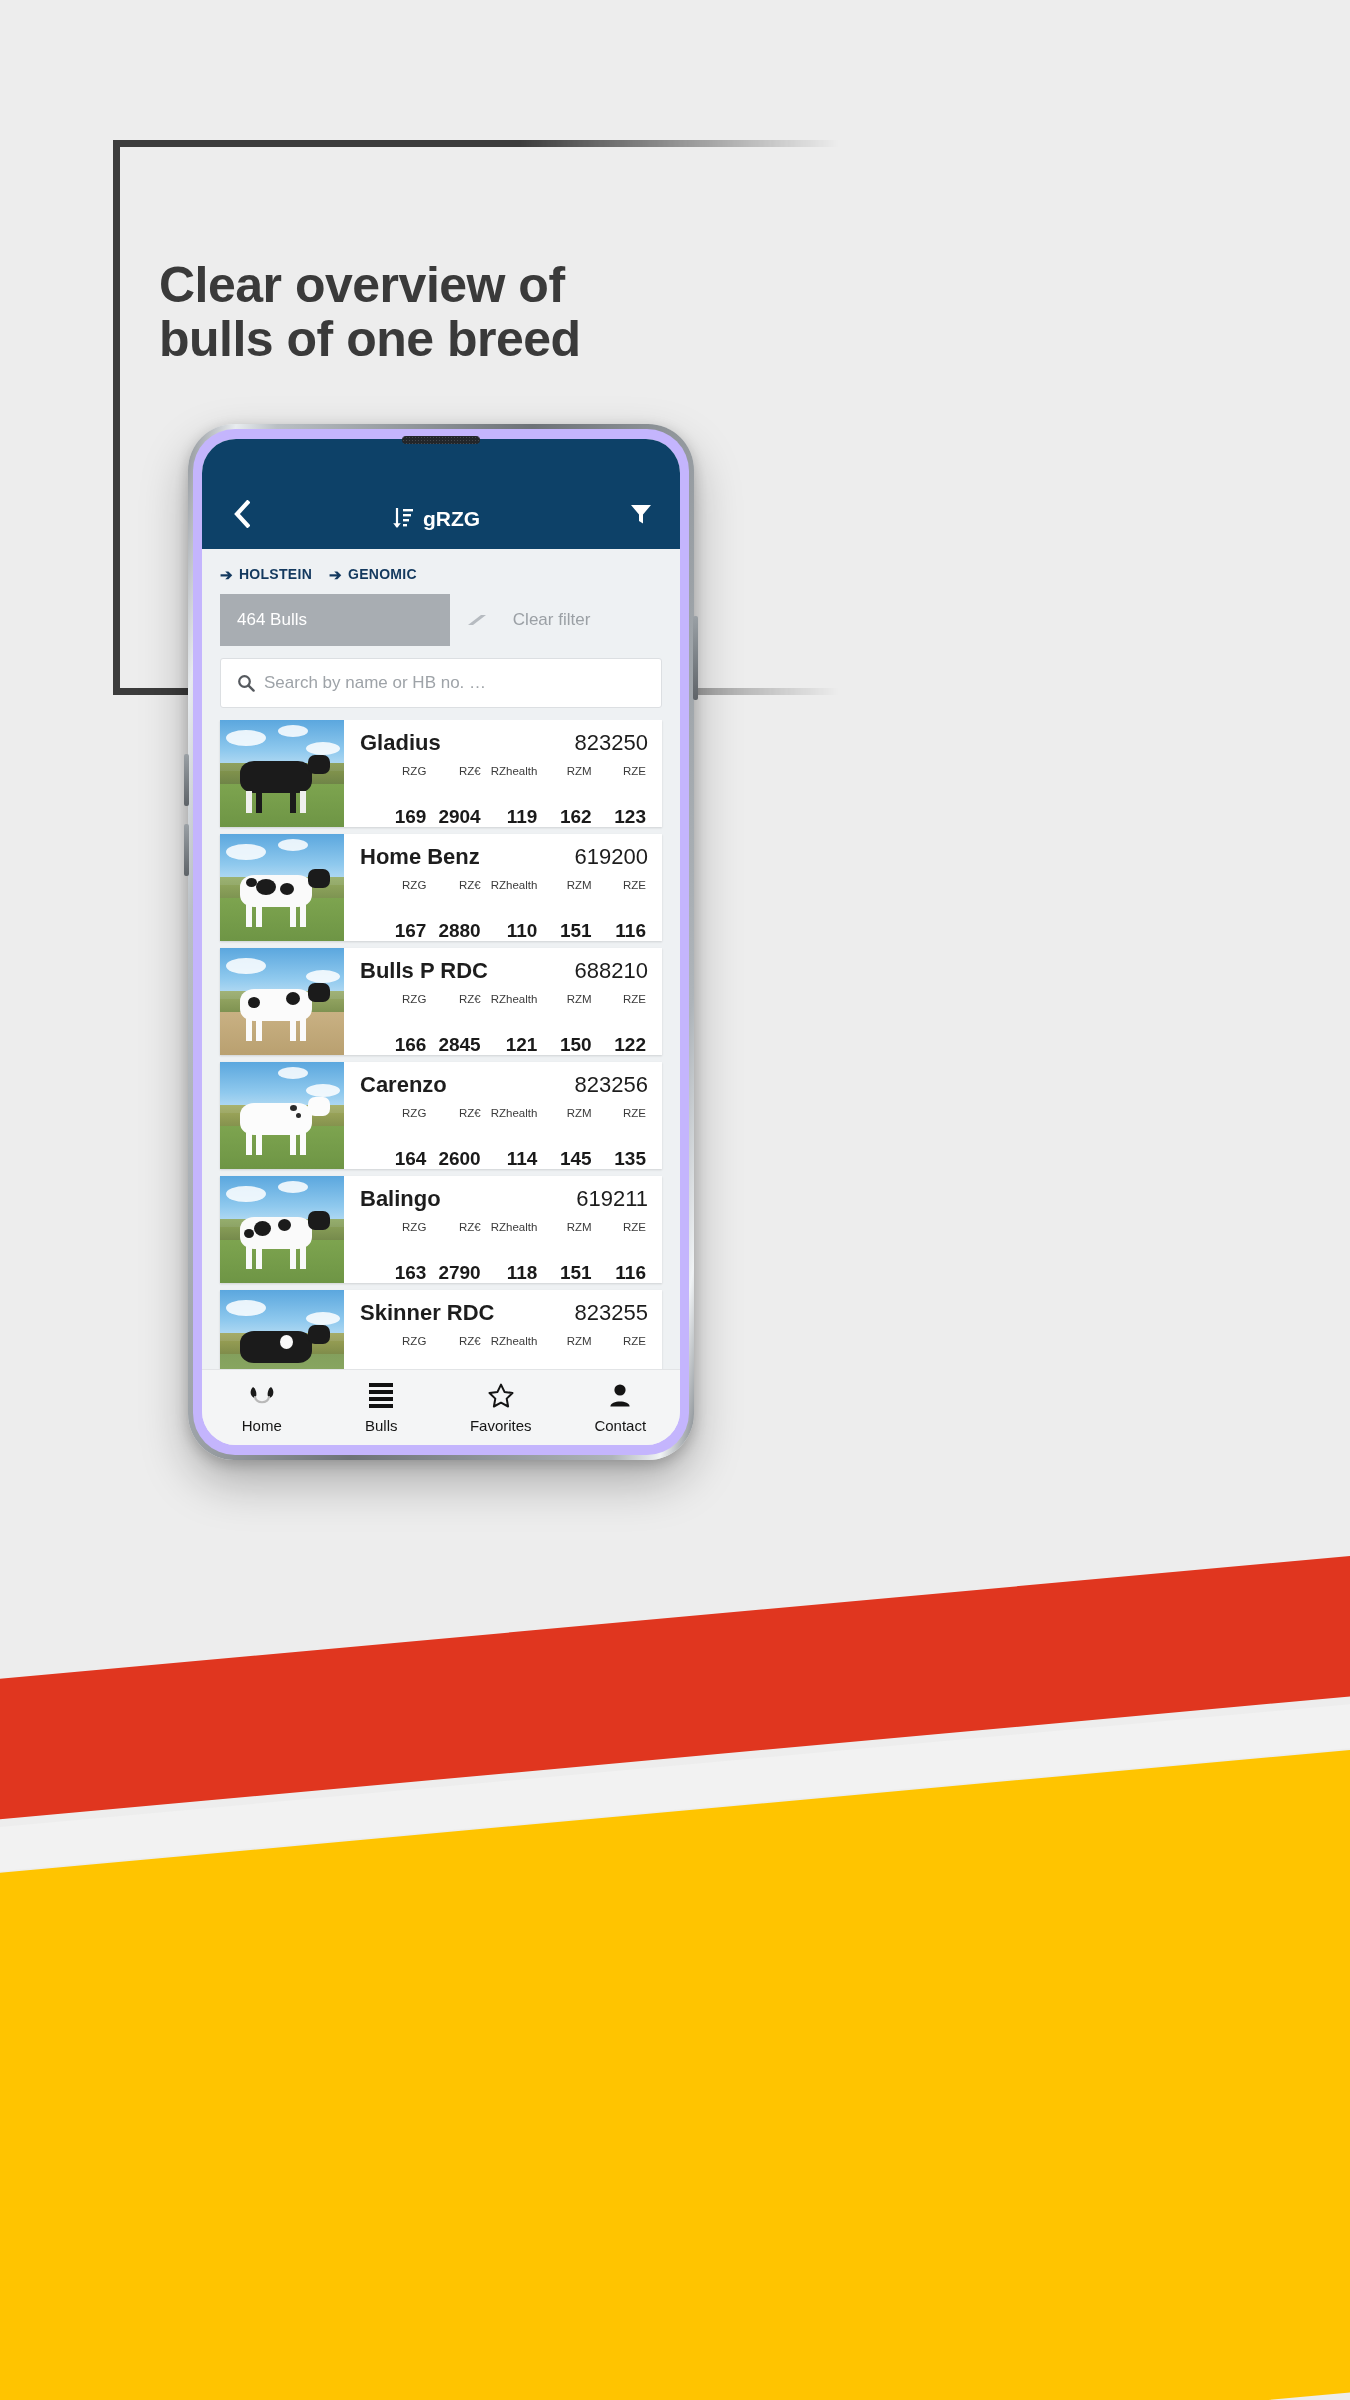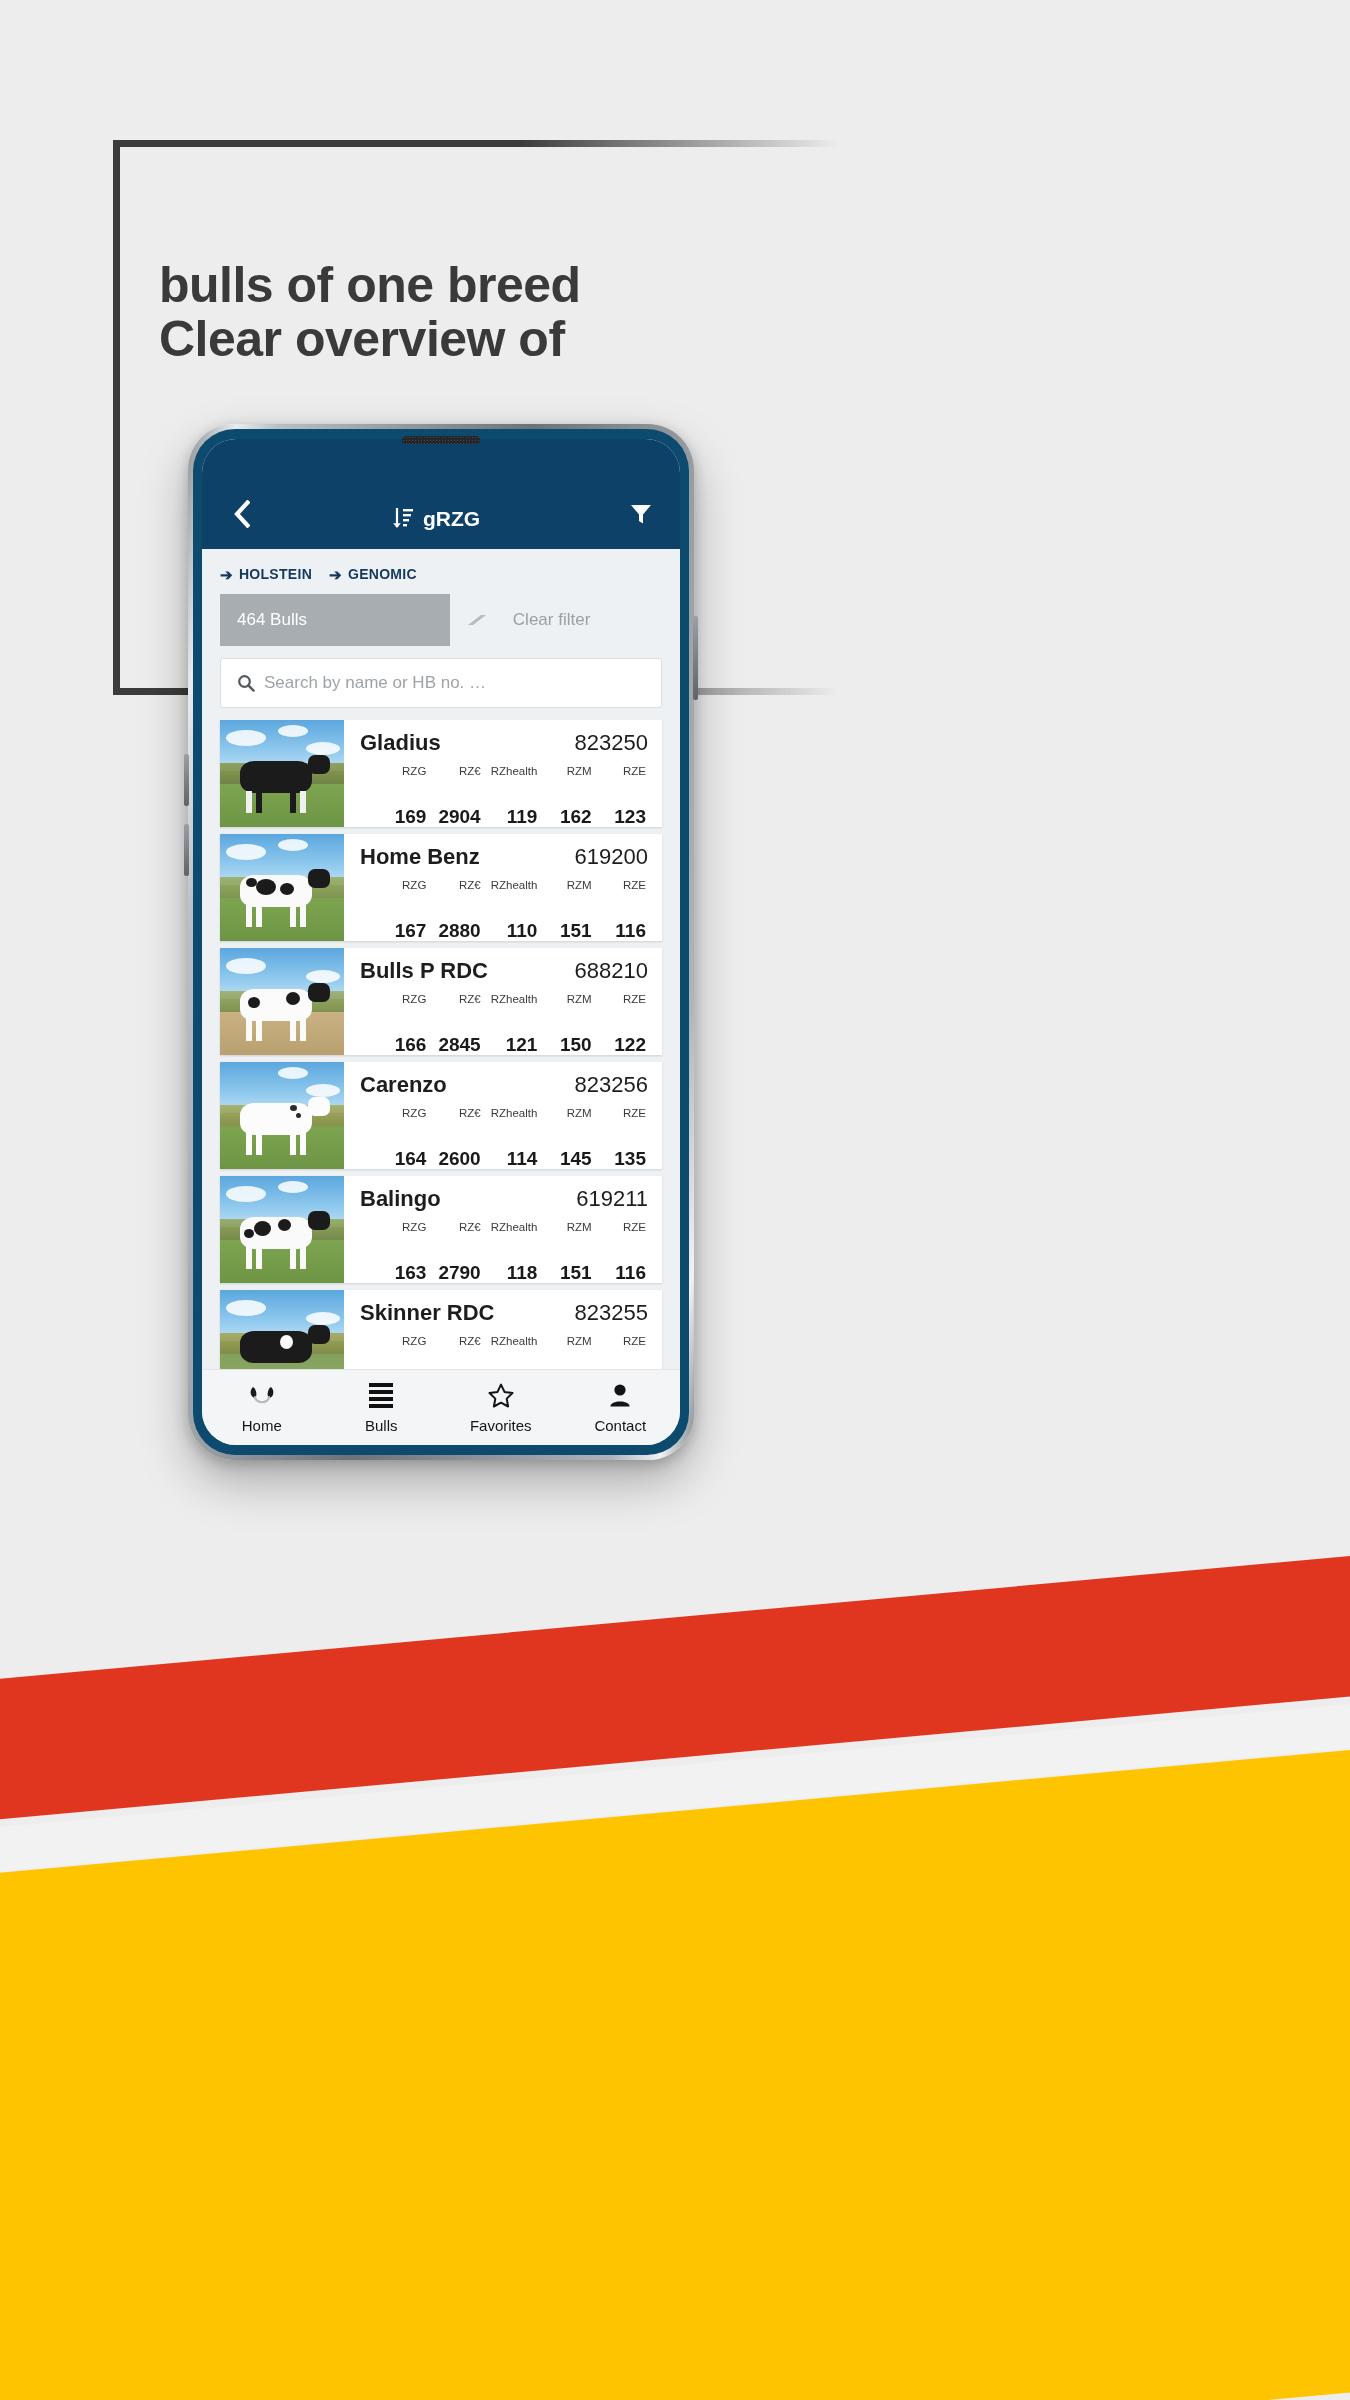--- a/index.html
+++ b/index.html
@@ -78,21 +78,21 @@
     inset: 0;
     border-radius: 46px;
     background: linear-gradient(100deg, #8d9297 0%, #e8ecef 7%, #b9bfc4 13%,
                 #6d7277 50%, #aeb4b9 88%, #f0f3f5 95%, #7d8388 100%);
     box-shadow: 0 22px 48px rgba(0,0,0,0.28), 0 4px 14px rgba(0,0,0,0.2);
   }
   #phone-inner {
     position: absolute;
     left: 5px; top: 5px; right: 5px; bottom: 5px;
     border-radius: 42px;
-    background: #0c4a6e;
+    background: #c4b5fd;
   }
   #phone-screen {
     position: absolute;
     left: 9px; top: 10px; right: 9px; bottom: 10px;
     border-radius: 34px;
     background: #f1f3f4;
     overflow: hidden;
     display: flex;
     flex-direction: column;
   }
@@ -377,22 +377,22 @@
 <body>
 
 <div id="stage">
 
   <div class="band" id="band-red"></div>
   <div class="band" id="band-white"></div>
   <div class="band" id="band-yellow"></div>
 
   <div id="headline-frame"></div>
   <div id="headline">
+    <span class="hl-line">Clear overview of</span>
     <span class="hl-line">bulls of one breed</span>
-    <span class="hl-line">Clear overview of</span>
   </div>
 
   <div id="phone">
     <div id="phone-body"></div>
     <div class="side-btn" id="side-btn-top"></div>
     <div class="side-btn-left" id="side-btn-l1"></div>
     <div class="side-btn-left" id="side-btn-l2"></div>
     <div id="phone-inner">
       <div id="earpiece"></div>
       <div id="phone-screen">

